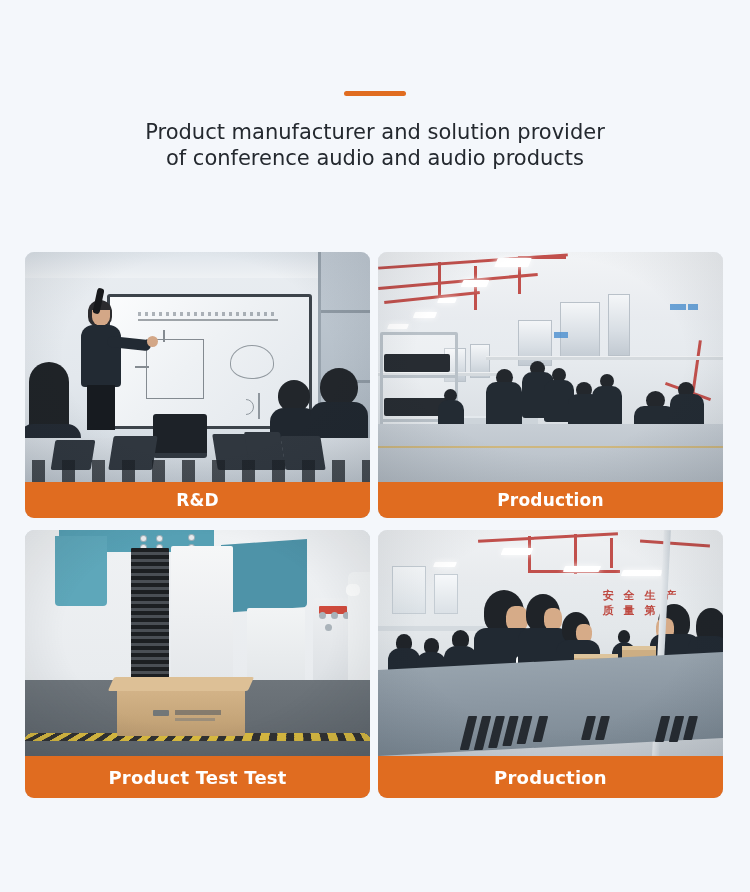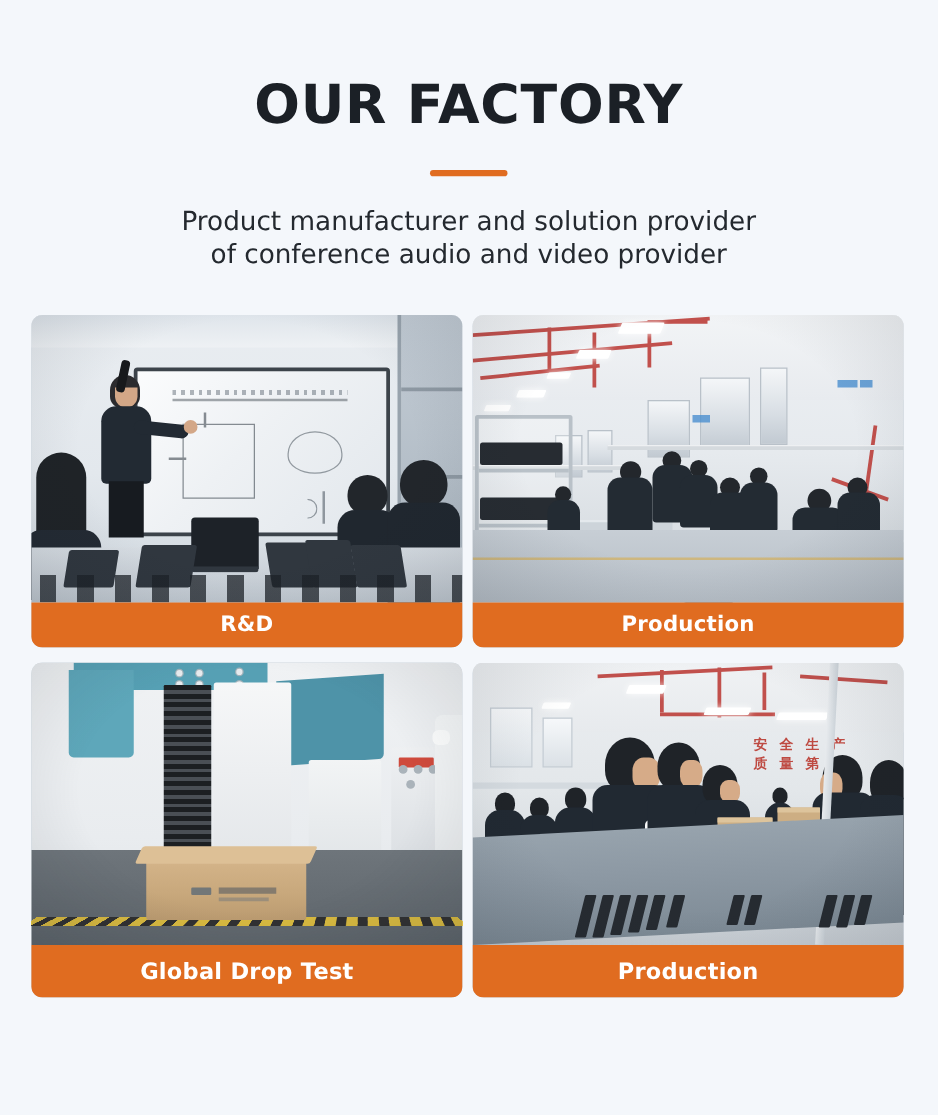--- a/index.html
+++ b/index.html
@@ -298,25 +298,24 @@
   .vignette {
     position:absolute; inset:0;
     background: radial-gradient(ellipse at 50% 45%, rgba(0,0,0,0) 55%, rgba(20,30,40,.13) 100%);
     pointer-events:none;
   }
 </style>
 </head>
 <body>
 
 <div class="header">
-  <h1 class="page-title">OUR FACTORY</h1>
   <div class="title-divider"></div>
   <div class="subtitle">
     <span class="sub-line">Product manufacturer and solution provider</span>
-    <span class="sub-line">of conference audio and video provider</span>
+    <span class="sub-line">of conference audio and audio products</span>
   </div>
 </div>
 
 <div class="cards-grid">
 
   <div class="card">
     <div class="card-photo">
       <div class="scene">
         <div class="rd-bg"></div>
         <div class="rd-ceil"></div>
@@ -491,21 +490,21 @@
         <div class="dt-hazard"></div>
 
         <div class="dt-box">
           <div class="dt-boxlogo"></div>
           <div class="dt-boxtext"></div>
           <div class="dt-boxtext2"></div>
         </div>
         <div class="vignette"></div>
       </div>
     </div>
-    <div class="card-caption">Global Drop Test</div>
+    <div class="card-caption">Product Test Test</div>
   </div>
 
   <div class="card">
     <div class="card-photo">
       <div class="scene">
         <div class="pk-bg"></div>
         <div class="pk-ceil"></div>
 
         <div class="pipe" style="left:100px;top:6px;width:140px;height:3px;transform:rotate(-3deg);"></div>
         <div class="pipe" style="left:150px;top:6px;width:3px;height:34px;"></div>

